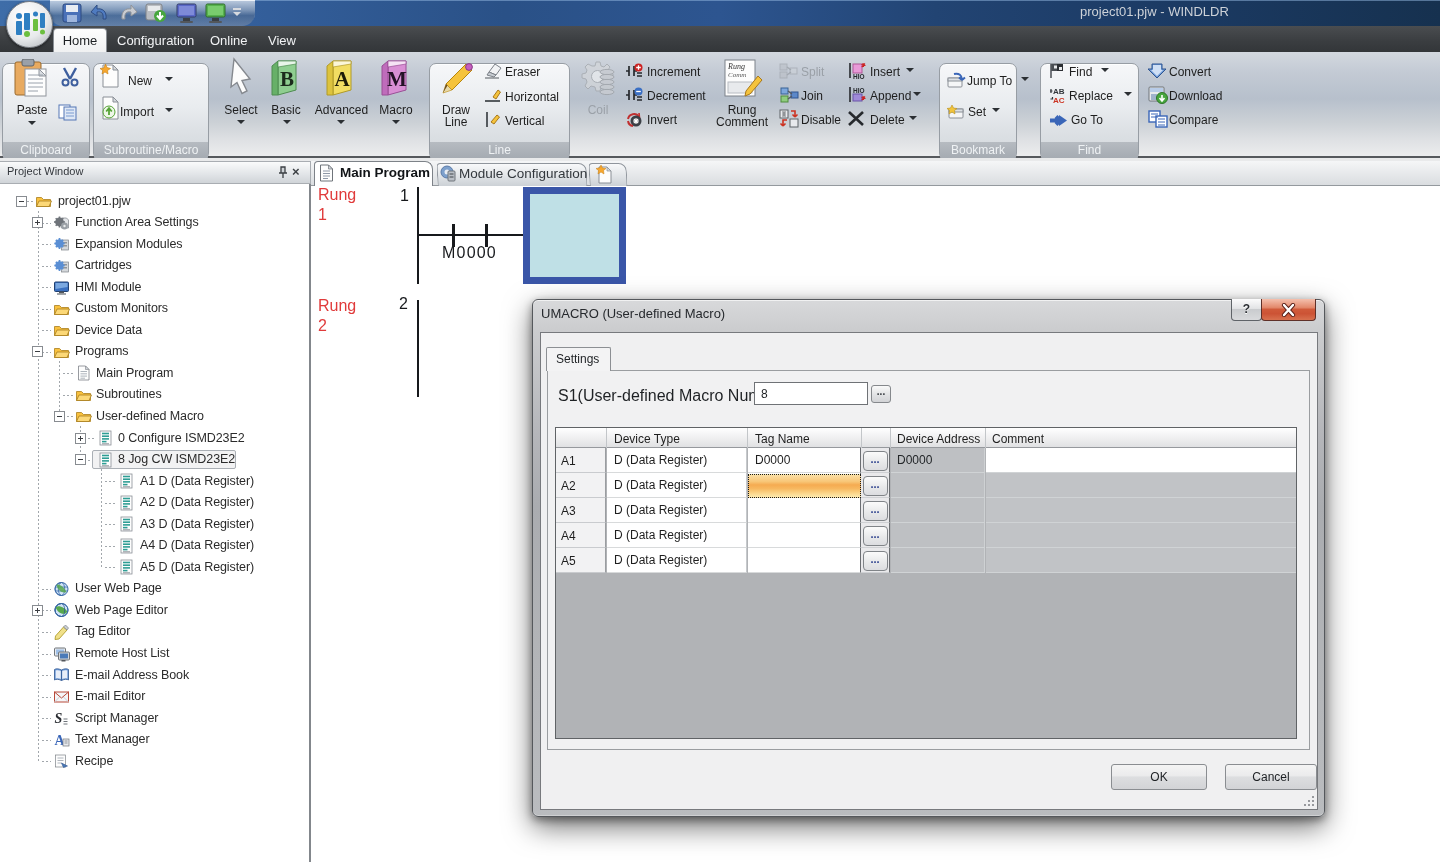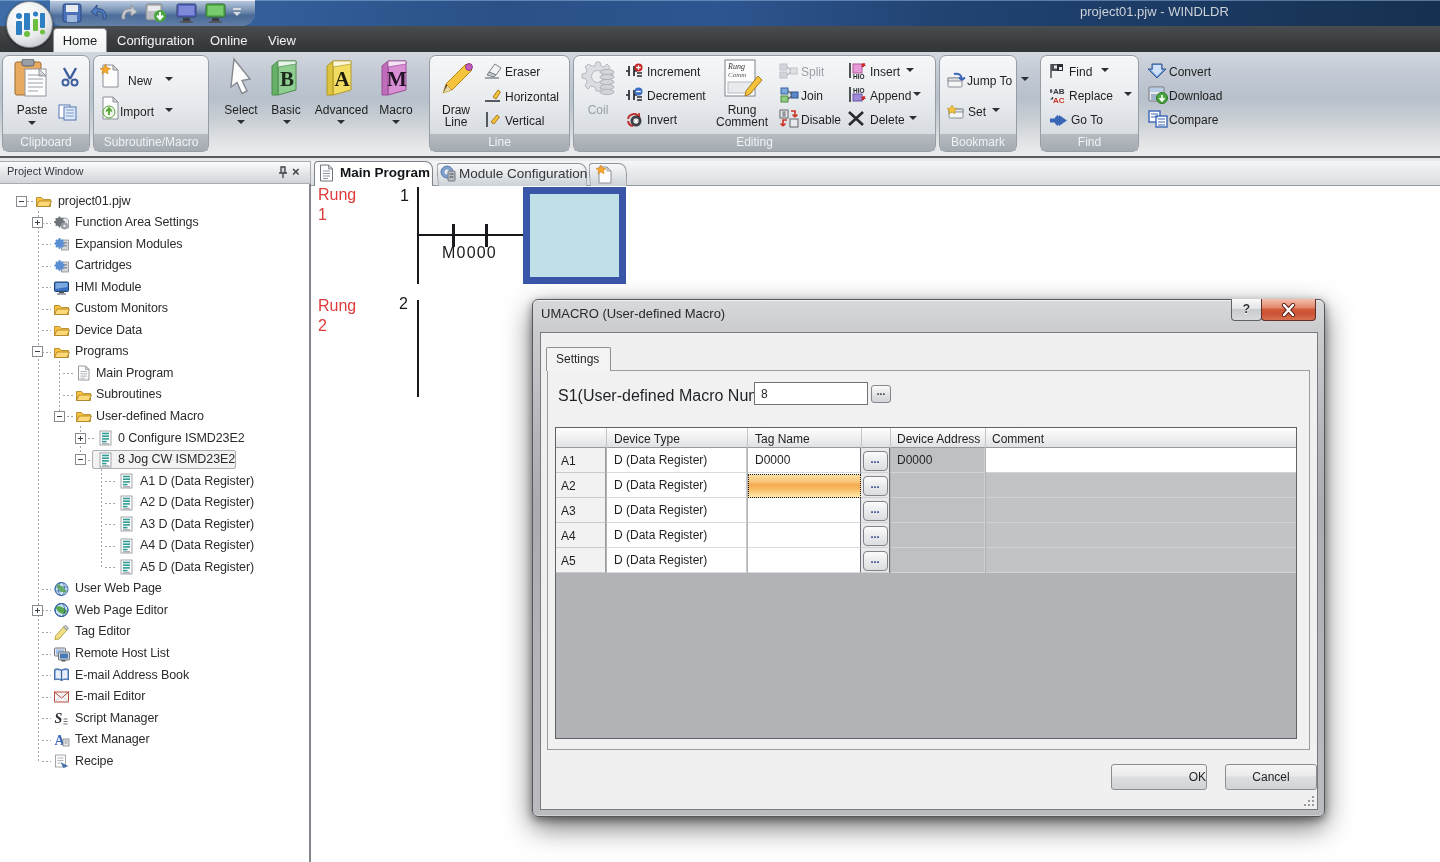--- a/index.html
+++ b/index.html
@@ -7,21 +7,21 @@
 .tx{position:absolute;font-size:12px;color:#1e1e1e;white-space:nowrap;line-height:14px}
 .arr{position:absolute;width:0;height:0;border-left:4px solid transparent;border-right:4px solid transparent;border-top:4px solid #2b2f33}
 #page{position:relative;width:1440px;height:862px;background:#fff}
 
 #tbar{position:absolute;left:0;top:0;width:1440px;height:26px;background:linear-gradient(90deg,#3e6da8 0%,#35619e 15%,#2a5187 35%,#2d5590 50%,#224473 65%,#1b3a63 82%,#16314f 100%);box-shadow:inset 0 1px 0 rgba(150,185,225,.5)}
 #trow{position:absolute;left:0;top:26px;width:1440px;height:26px;background:linear-gradient(#4a4d50,#3a3d40 60%,#333639)}
 .rtab{position:absolute;top:29px;font-size:13px;color:#f2f3f5;line-height:23px}
 #hometab{position:absolute;left:53px;top:28px;width:54px;height:24px;background:linear-gradient(#fdfdfd,#f0f1f2);border:1px solid #8a8f95;border-bottom:none;border-radius:4px 4px 0 0;text-align:center;font-size:13px;color:#1d2023;line-height:23px}
 
 #ribbon{position:absolute;left:0;top:52px;width:1440px;height:106px;background:linear-gradient(#d3d8df 0%,#c3cad4 20%,#b7c0cc 45%,#ccd1d6 68%,#dfe1e4 85%,#ecedee 100%);border-bottom:2px solid #56595d}
-.grp{position:absolute;top:55px;height:97px;border:1px solid #979da4;border-radius:7px;background:linear-gradient(#f6f7f9 0%,#e9ecef 45%,#dde1e5 70%,#d2d7db 100%);box-shadow:inset 0 1px 0 rgba(255,255,255,.8)}
+.grp{position:absolute;top:63px;height:97px;border:1px solid #979da4;border-radius:7px;background:linear-gradient(#f6f7f9 0%,#e9ecef 45%,#dde1e5 70%,#d2d7db 100%);box-shadow:inset 0 1px 0 rgba(255,255,255,.8)}
 .glbl{position:absolute;left:0;right:0;bottom:0;height:17px;background:linear-gradient(#b6bbc1,#a4aab1);color:#eff2f4;text-align:center;font-size:12px;line-height:16px;border-radius:0 0 2px 2px}
 .bigtx{position:absolute;font-size:12px;color:#1e1e1e;text-align:center;line-height:12px;white-space:nowrap}
 
 #phead{position:absolute;left:0;top:161px;width:311px;height:23px;background:linear-gradient(#fafbfb,#e3e6e9 55%,#d0d4d8);border:1px solid #a9adb2;border-left:none}
 #pbody{position:absolute;left:0;top:184px;width:311px;height:678px;background:#fff;border-right:2px solid #83878c}
 #etabs{position:absolute;left:311px;top:161px;width:1129px;height:25px;background:linear-gradient(#f5f6f7,#dadde0);border-bottom:1px solid #94999e}
 #editor{position:absolute;left:311px;top:186px;width:1129px;height:676px;background:#fff}
 .ti{position:absolute;font-size:12.5px;color:#2b2b2b;white-space:nowrap;letter-spacing:-0.1px}
 .exp{position:absolute;width:11px;height:11px;background:#fff;border:1px solid #888c91}
 .exp i{position:absolute;left:2px;top:4px;width:5px;height:1px;background:#3c3f43}
@@ -185,23 +185,20 @@
       <path d="M10 10 L15 3 L17.5 5 L13 12 Z" fill="#f5c33c" stroke="#a8781c"></path>
       <line x1="2" y1="14" x2="17" y2="14" stroke="#33373c" stroke-width="1.6"></line>
     </svg>
 <div class="tx" style="left:505px;top:90px">Horizontal</div>
 <svg class="a" style="left:483px;top:111px" width="20" height="17" viewBox="0 0 20 17">
       <line x1="4" y1="1" x2="4" y2="16" stroke="#33373c" stroke-width="1.6"></line>
       <path d="M8 11 L14 4 L16.5 6 L11 13 Z" fill="#f5c33c" stroke="#a8781c"></path>
     </svg>
 <div class="tx" style="left:505px;top:114px">Vertical</div>
 
-<div class="grp" style="left:573px;width:363px">
-      <div class="glbl">Editing</div>
-    </div>
 <svg class="a" style="left:578px;top:60px" width="40" height="42" viewBox="0 0 40 42" opacity="0.75">
 <path d="M14 6 L17 6 L18 2 L22 2 L23 6 L26 7 L29 4 L32 7 L30 10 L31 13 L35 14 L35 18 L31 19 L30 22 L33 25 L30 28 L27 26 L23 27 L22 31 L18 31 L17 27 L13 26 L10 29 L7 26 L9 22 L8 19 L4 18 L4 14 L8 13 L9 10 L7 7 L10 4 Z" fill="#d3d6da" stroke="#a2a6ab"></path>
       <circle cx="19.5" cy="16.5" r="6" fill="#eceef0" stroke="#a2a6ab"></circle>
 <g fill="#c9ccd1" stroke="#9a9ea3">
         <ellipse cx="29" cy="12" rx="7" ry="2.6"></ellipse>
         <ellipse cx="29" cy="17" rx="7" ry="2.6"></ellipse>
         <ellipse cx="29" cy="22" rx="7" ry="2.6"></ellipse>
         <ellipse cx="29" cy="27" rx="7" ry="2.6"></ellipse>
         <ellipse cx="29" cy="32" rx="7" ry="2.6"></ellipse>
       </g>
@@ -749,21 +746,21 @@
 <div class="a" style="left:607px;top:548px;width:140px;height:25px;background:#fff;border-right:1px solid #c6c9cc;border-bottom:1px solid #d8dadb"></div>
 <div class="tx" style="left:614px;top:553px">D (Data Register)</div>
 <div class="a" style="left:748px;top:548px;width:113px;height:25px;background:#fff;border-right:1px solid #6b6e72;border-bottom:1px solid #d8dadb"></div>
 <div class="a" style="left:861px;top:548px;width:29px;height:25px;background:#e9e9eb;border-right:1px solid #6b6e72;border-bottom:1px solid #cfd1d4"></div>
 <div class="a" style="left:862.5px;top:550.5px;width:25px;height:20px;background:linear-gradient(#fbfbfb,#e8e9ea 55%,#dcdde0);border:1.5px solid #808488;border-radius:4px;text-align:center;font-size:11px;font-weight:bold;color:#2b3f8c;line-height:14px">...</div>
 <div class="a" style="left:891px;top:548px;width:94px;height:25px;background:#bec0c3;border-right:1px solid #ced1d3;border-bottom:1px solid #d0d3d5"></div>
 <div class="a" style="left:986px;top:548px;width:310px;height:25px;background:#c1c3c6;border-bottom:1px solid #d0d3d5"></div>
 <div class="tx" style="left:755px;top:453px">D0000</div>
 <div class="tx" style="left:897px;top:453px;color:#232629">D0000</div>
 <div class="a" style="left:747.5px;top:473.5px;width:113px;height:24.5px;border:1px dotted #1a1a1a;background:linear-gradient(#fbdfa5 0%,#f8c677 30%,#f5ab51 45%,#f7b860 62%,#fbd88f 85%,#fce8ad 100%)"></div>
-<div class="a" style="left:1111px;top:764px;width:96px;height:26px;background:linear-gradient(#f4f4f4,#ebebec 45%,#dddee0 50%,#d2d3d6);border:1px solid #8a8d91;border-radius:3px;text-align:right;font-size:12px;color:#1e2124;line-height:24px">OK</div>
+<div class="a" style="left:1111px;top:764px;width:96px;height:26px;background:linear-gradient(#f4f4f4,#ebebec 45%,#dddee0 50%,#d2d3d6);border:1px solid #8a8d91;border-radius:3px;text-align:center;font-size:12px;color:#1e2124;line-height:24px">OK</div>
 <div class="a" style="left:1225px;top:764px;width:92px;height:26px;background:linear-gradient(#f4f4f4,#ebebec 45%,#dddee0 50%,#d2d3d6);border:1px solid #8a8d91;border-radius:3px;text-align:center;font-size:12px;color:#1e2124;line-height:24px">Cancel</div>
 <svg class="a" style="left:1303px;top:795px" width="13" height="13" viewBox="0 0 13 13">
       <g fill="#97999d">
         <rect x="9" y="9" width="2" height="2"></rect>
         <rect x="9" y="5" width="2" height="2"></rect>
         <rect x="5" y="9" width="2" height="2"></rect>
         <rect x="9" y="1" width="2" height="2"></rect>
         <rect x="5" y="5" width="2" height="2"></rect>
         <rect x="1" y="9" width="2" height="2"></rect>
       </g>

